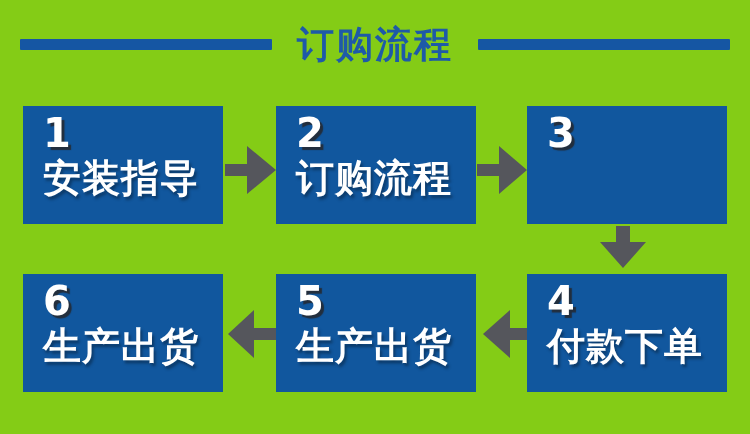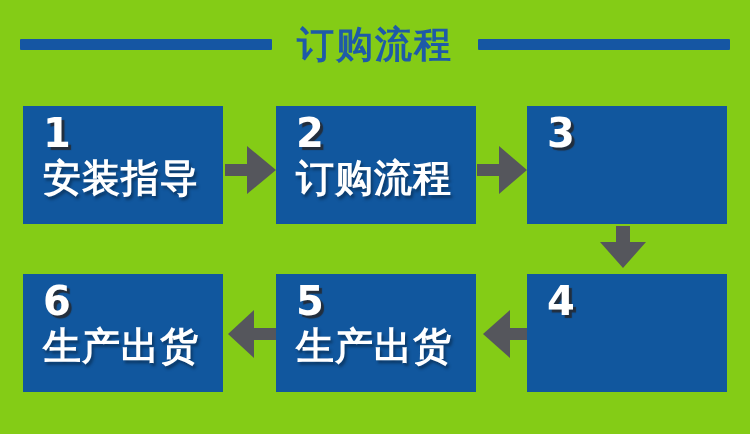--- a/index.html
+++ b/index.html
@@ -103,20 +103,21 @@
   <div class="step-box b2">
     <div class="step-num">2</div>
     <div class="step-label">订购流程</div>
   </div>
   <div class="step-box b3">
     <div class="step-num">3</div>
   </div>
 
   <div class="step-box b4">
     <div class="step-num">4</div>
+    <div class="step-label">付款下单</div>
   </div>
   <div class="step-box b5">
     <div class="step-num">5</div>
     <div class="step-label">生产出货</div>
   </div>
   <div class="step-box b6">
     <div class="step-num">6</div>
     <div class="step-label">生产出货</div>
   </div>
 

